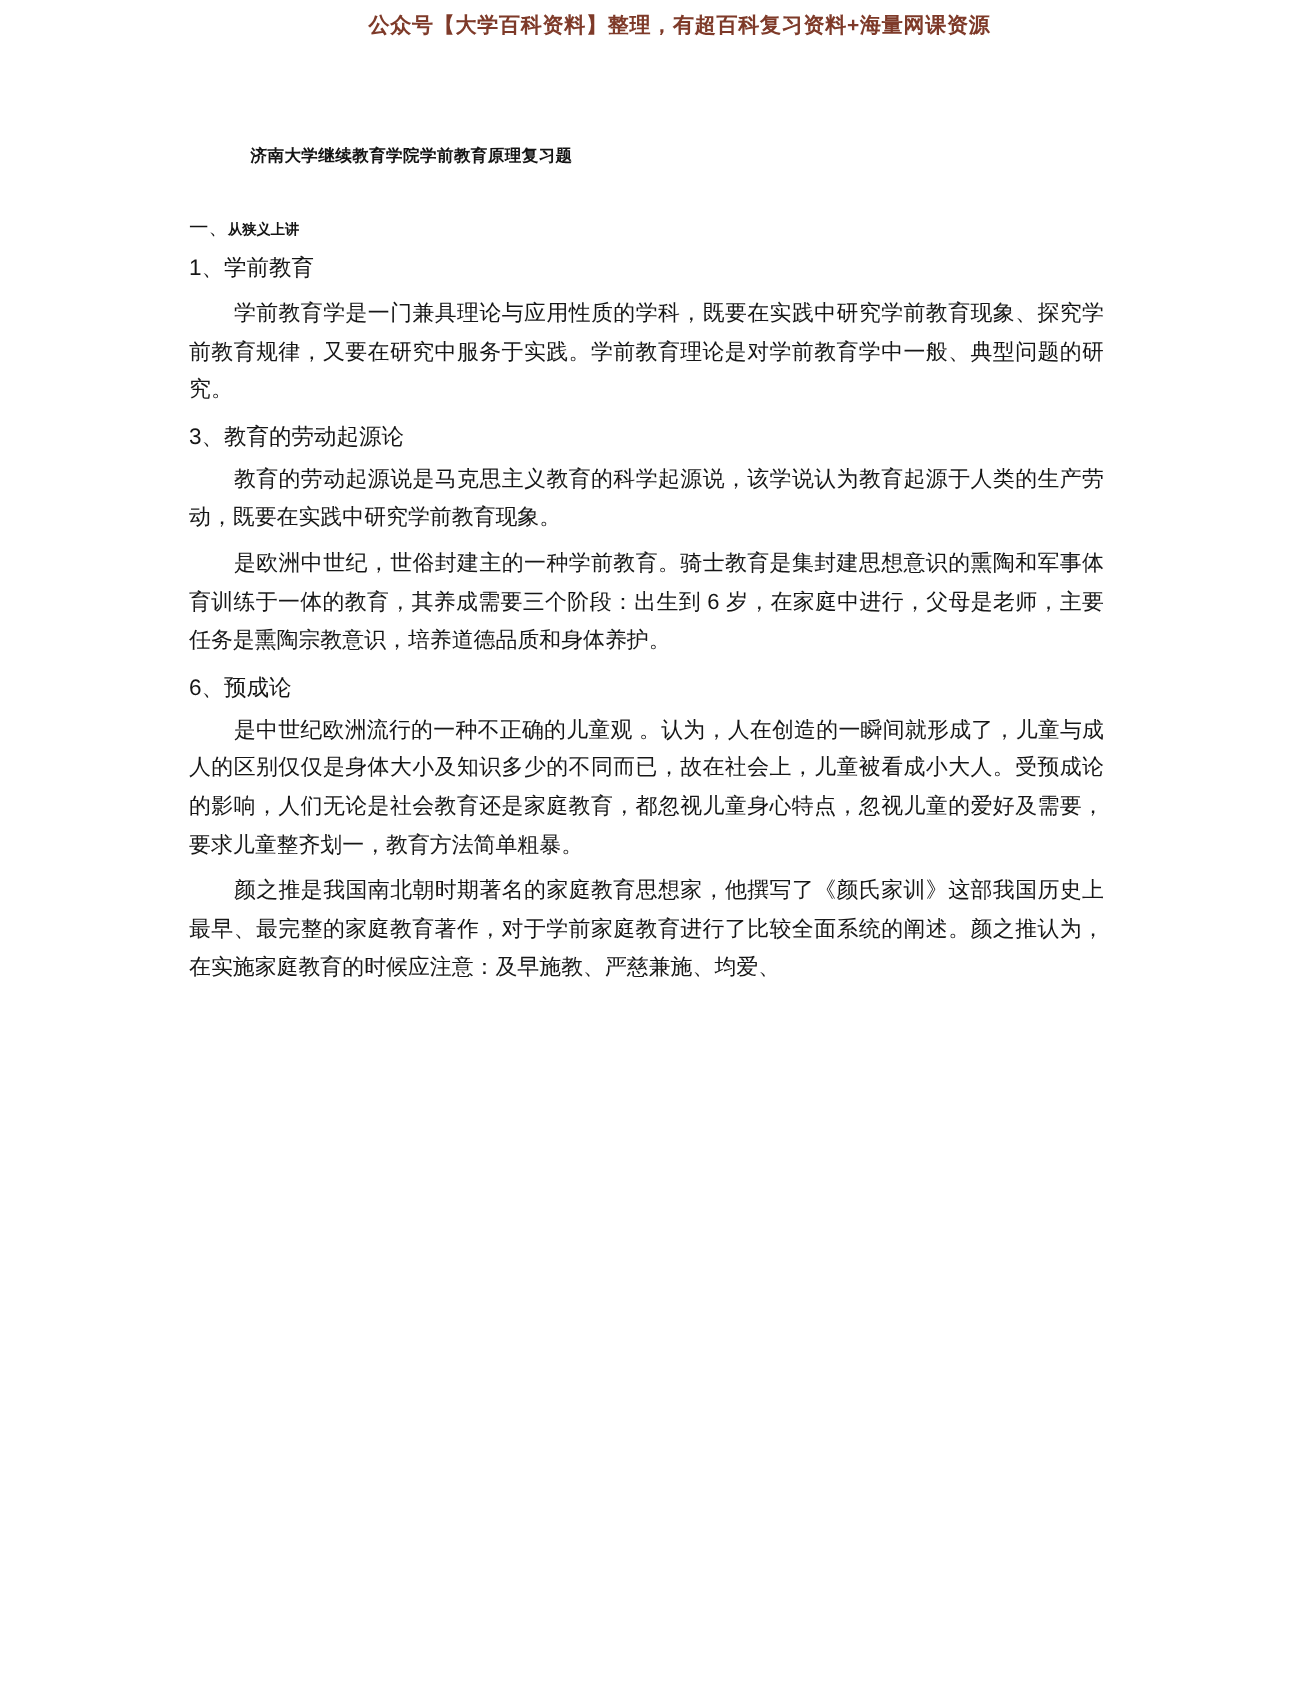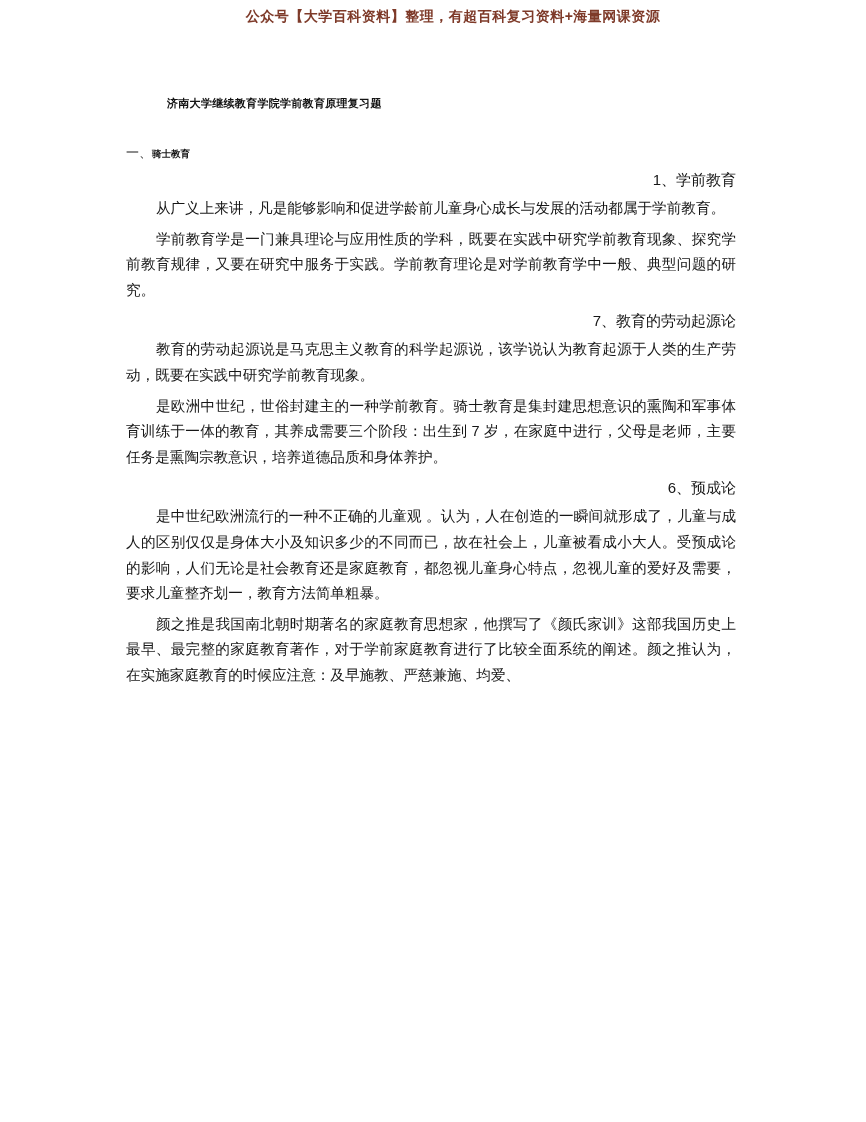--- a/index.html
+++ b/index.html
@@ -53,21 +53,20 @@
     font-weight: bold;
     color: #141414;
   }
   .term-item {
     margin-top: 5px;
   }
   .term-heading {
     font-size: 15px;
     line-height: 26px;
     color: #161616;
-    text-align: right;
   }
   .para {
     margin: 3px 0 0 0;
     font-size: 14.6px;
     line-height: 25.6px;
     text-indent: 2.05em;
     text-align: justify;
     color: #161616;
   }
 </style>
@@ -76,41 +75,40 @@
 
 <div class="page">
 
   <div class="notice">公众号【大学百科资料】整理，有超百科复习资料+海量网课资源</div>
 
   <div class="doc-body">
 
     <div class="doc-title">济南大学继续教育学院学前教育原理复习题</div>
 
     <div class="section-heading">
-      <span class="sec-num">一、</span><span class="sec-label">骑士教育</span>
+      <span class="sec-num">一、</span><span class="sec-label">从狭义上讲</span>
     </div>
 
     <div id="terms">
   <div class="term-item">
     <div class="term-heading">1、学前教育</div>
-  <p class="para">从广义上来讲，凡是能够影响和促进学龄前儿童身心成长与发展的活动都属于学前教育。</p>
         </div>
 
   <div class="term-item">
   <p class="para">学前教育学是一门兼具理论与应用性质的学科，既要在实践中研究学前教育现象、探究学前教育规律，又要在研究中服务于实践。学前教育理论是对学前教育学中一般、典型问题的研究。</p>
         </div>
 
   <div class="term-item">
-    <div class="term-heading">7、教育的劳动起源论</div>
+    <div class="term-heading">3、教育的劳动起源论</div>
   <p class="para">教育的劳动起源说是马克思主义教育的科学起源说，该学说认为教育起源于人类的生产劳动，既要在实践中研究学前教育现象。</p>
         </div>
 
 
   <div class="term-item">
-  <p class="para">是欧洲中世纪，世俗封建主的一种学前教育。骑士教育是集封建思想意识的熏陶和军事体育训练于一体的教育，其养成需要三个阶段：出生到 7 岁，在家庭中进行，父母是老师，主要任务是熏陶宗教意识，培养道德品质和身体养护。</p>
+  <p class="para">是欧洲中世纪，世俗封建主的一种学前教育。骑士教育是集封建思想意识的熏陶和军事体育训练于一体的教育，其养成需要三个阶段：出生到 6 岁，在家庭中进行，父母是老师，主要任务是熏陶宗教意识，培养道德品质和身体养护。</p>
         </div>
 
   <div class="term-item">
     <div class="term-heading">6、预成论</div>
   <p class="para">是中世纪欧洲流行的一种不正确的儿童观 。认为，人在创造的一瞬间就形成了，儿童与成人的区别仅仅是身体大小及知识多少的不同而已，故在社会上，儿童被看成小大人。受预成论的影响，人们无论是社会教育还是家庭教育，都忽视儿童身心特点，忽视儿童的爱好及需要，要求儿童整齐划一，教育方法简单粗暴。</p>
         </div>
 
   <div class="term-item">
   <p class="para">颜之推是我国南北朝时期著名的家庭教育思想家，他撰写了《颜氏家训》这部我国历史上最早、最完整的家庭教育著作，对于学前家庭教育进行了比较全面系统的阐述。颜之推认为，在实施家庭教育的时候应注意：及早施教、严慈兼施、均爱、</p>
         </div>

